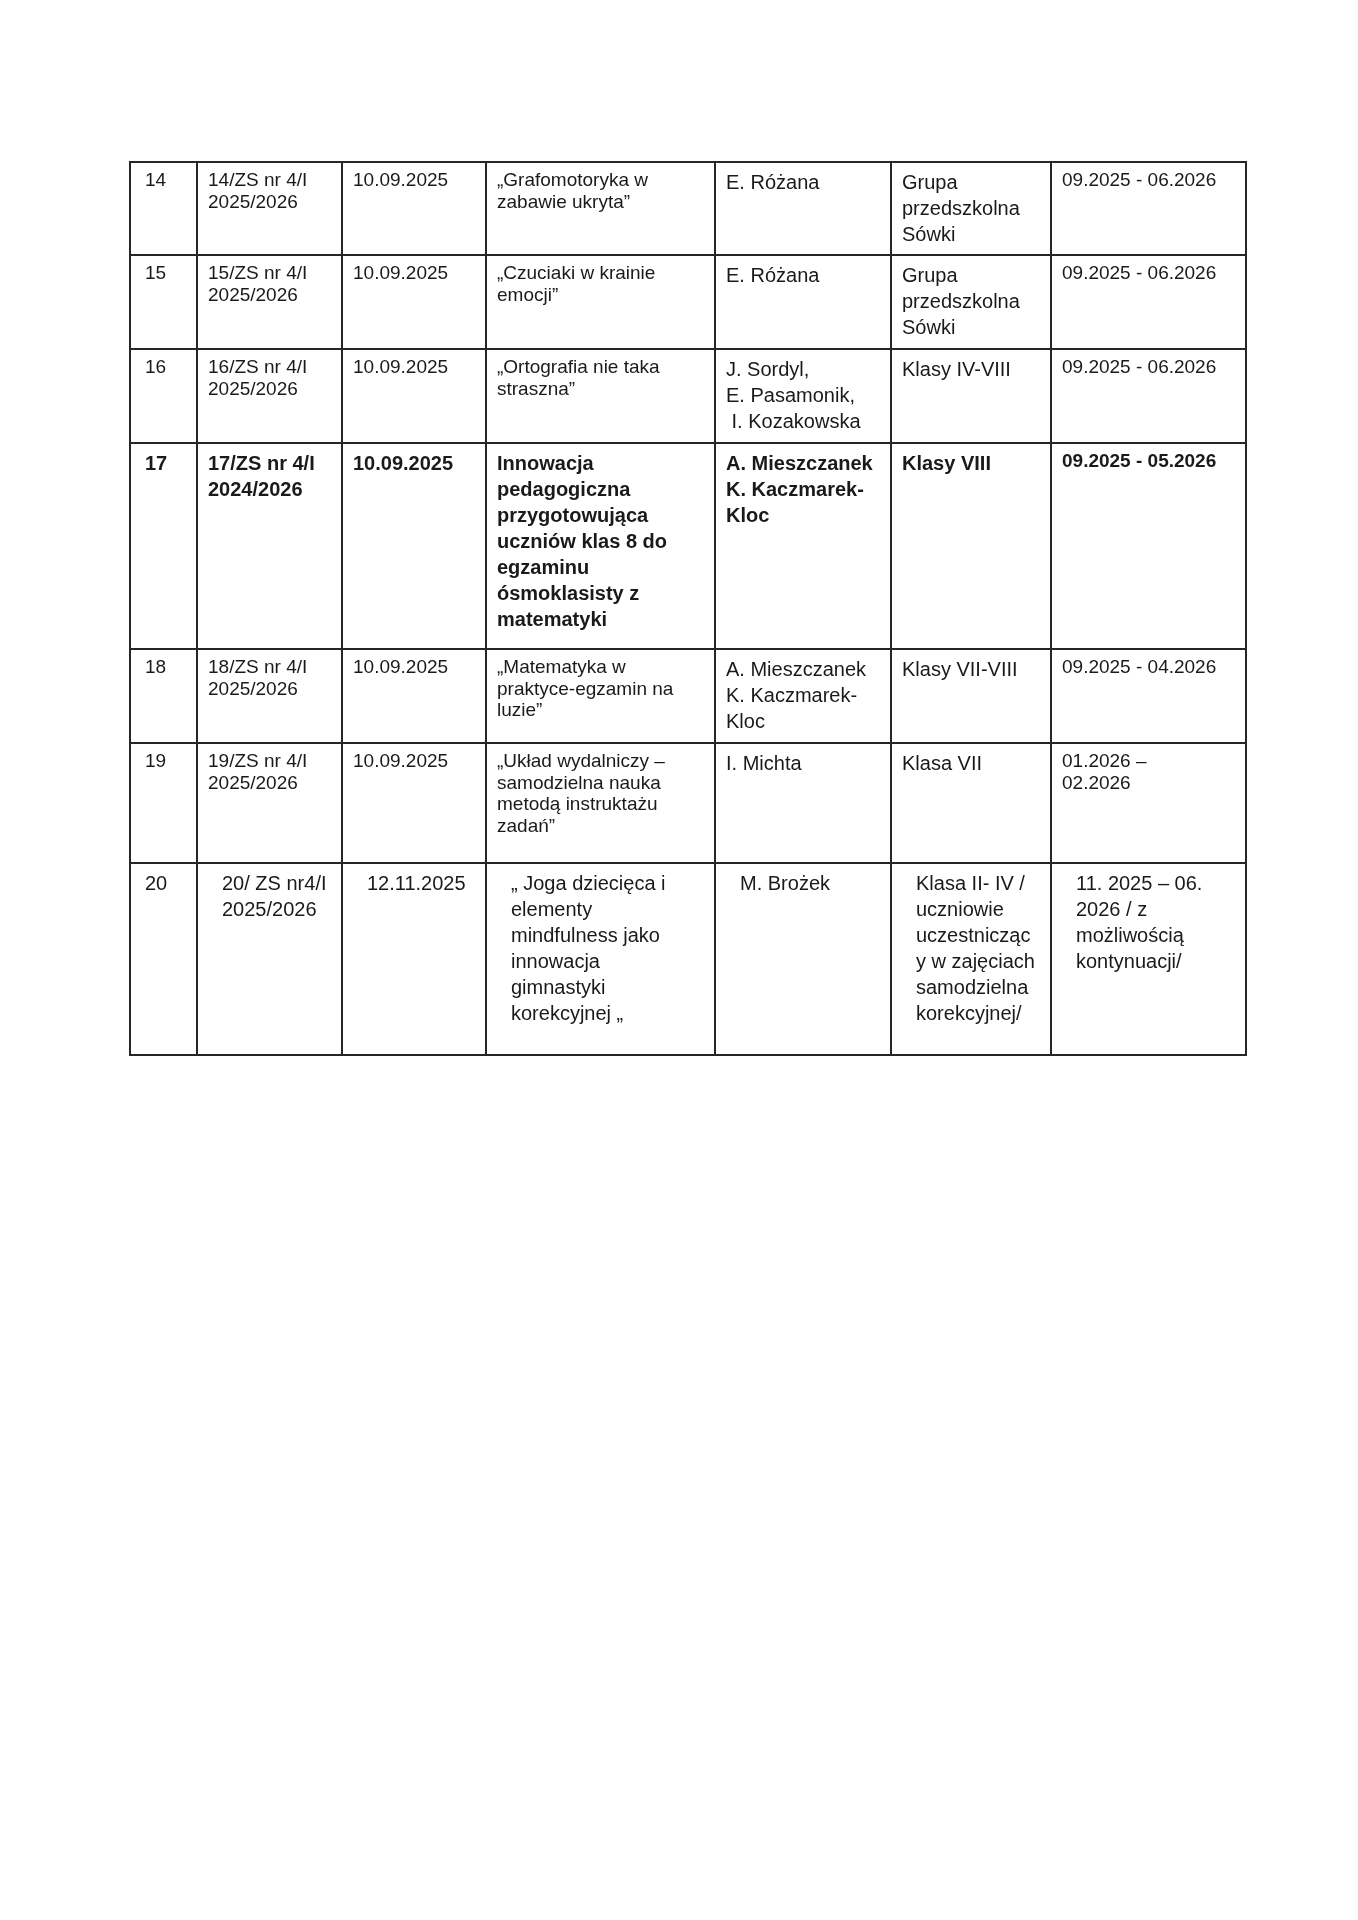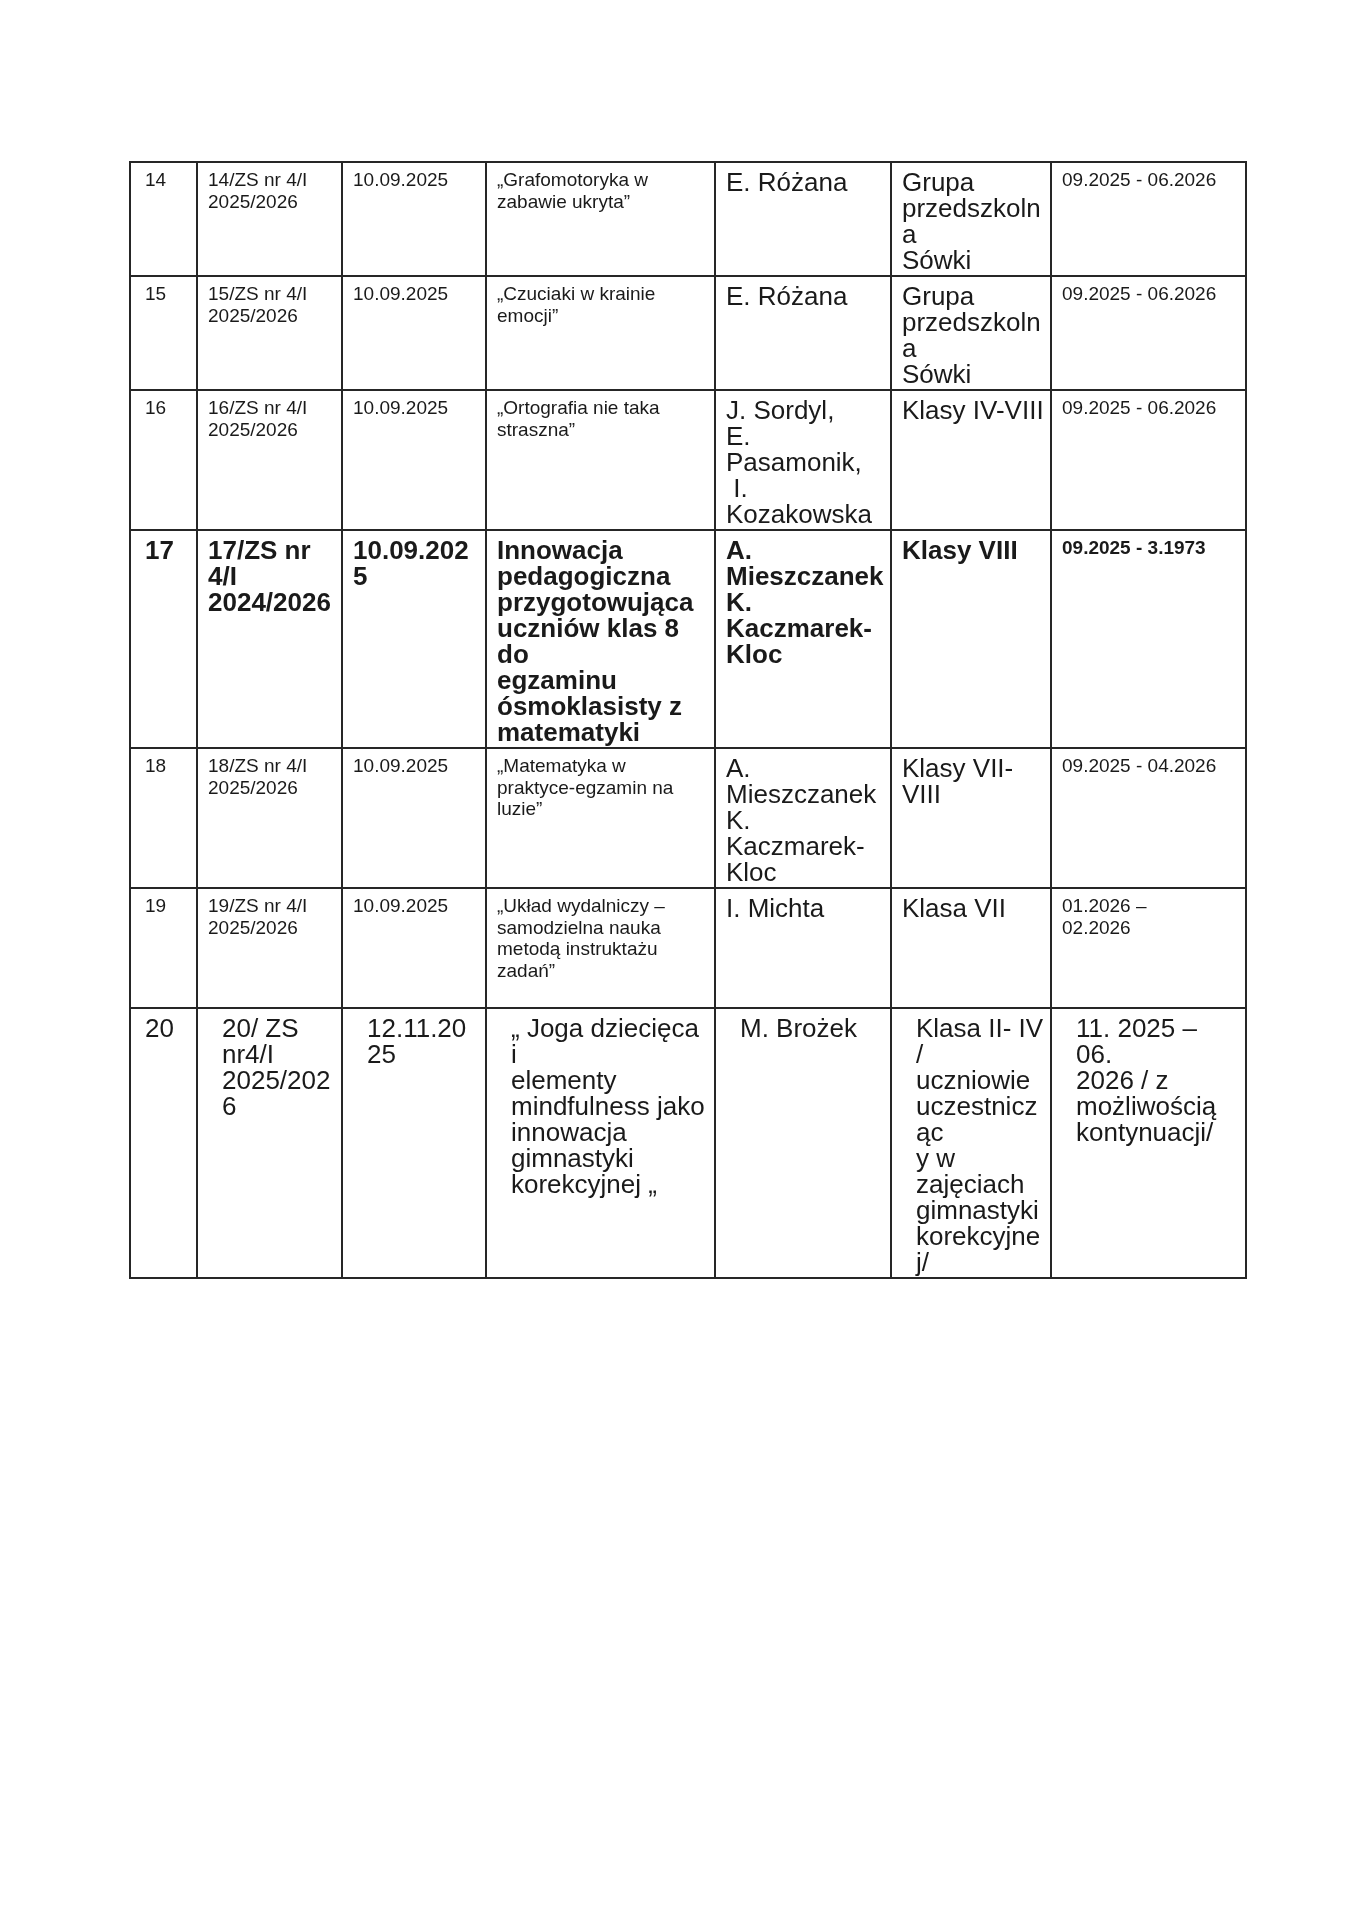--- a/index.html
+++ b/index.html
@@ -28,21 +28,21 @@
     border: 2px solid #262626;
     vertical-align: top;
     padding: 6px 6px 2px 10px;
     white-space: pre-wrap;
     overflow-wrap: break-word;
     font-size: 19px;
     line-height: 21.5px;
     color: #1a1a1a;
   }
   table.doc-table td.lg {
-    font-size: 26px;
+    font-size: 20px;
     line-height: 26px;
   }
   table.doc-table td.c-no {
     padding-left: 14px;
   }
   tr.r-3l  td { height: 84px; }
   tr.r-14  td { height: 83px; }
   tr.r-17  td { height: 196px; font-weight: bold; }
   tr.r-19  td { height: 110px; }
   tr.r-20  td { height: 182px; padding-left: 24px; }
@@ -110,21 +110,21 @@
 pedagogiczna
 przygotowująca
 uczniów klas 8 do
 egzaminu
 ósmoklasisty z
 matematyki</td>
         <td class="lg">A. Mieszczanek
 K. Kaczmarek-
 Kloc</td>
         <td class="lg">Klasy VIII</td>
-        <td>09.2025 - 3.1973</td>
+        <td>09.2025 - 05.2026</td>
       </tr>
       <tr class="r-3l">
         <td class="c-no">18</td>
         <td>18/ZS nr 4/I
 2025/2026</td>
         <td>10.09.2025</td>
         <td>„Matematyka w
 praktyce-egzamin na
 luzie”</td>
         <td class="lg">A. Mieszczanek
@@ -156,21 +156,21 @@
 elementy
 mindfulness jako
 innowacja
 gimnastyki
 korekcyjnej „</td>
         <td class="lg">M. Brożek</td>
         <td class="lg">Klasa II- IV /
 uczniowie
 uczestnicząc
 y w zajęciach
-gimnastyki
+samodzielna
 korekcyjnej/</td>
         <td class="lg">11. 2025 – 06.
 2026 / z
 możliwością
 kontynuacji/</td>
       </tr>
     </tbody>
   </table>
 </div>
 

